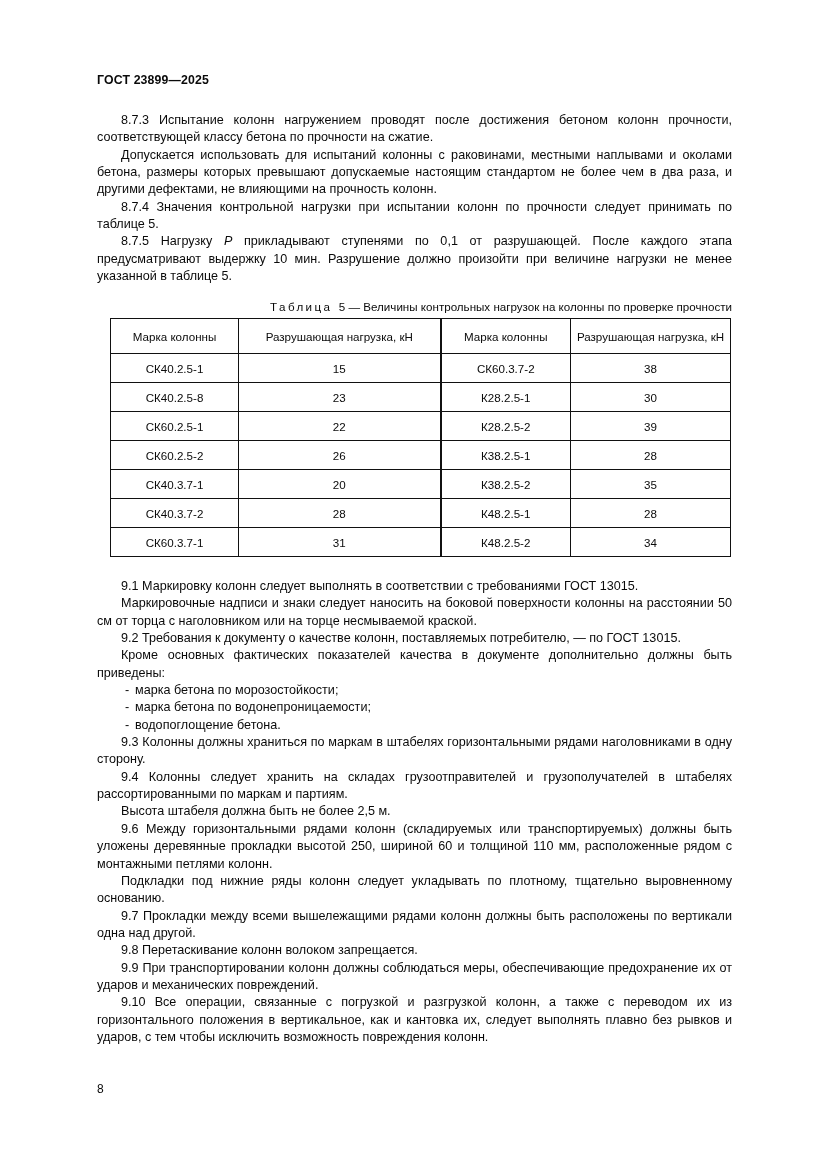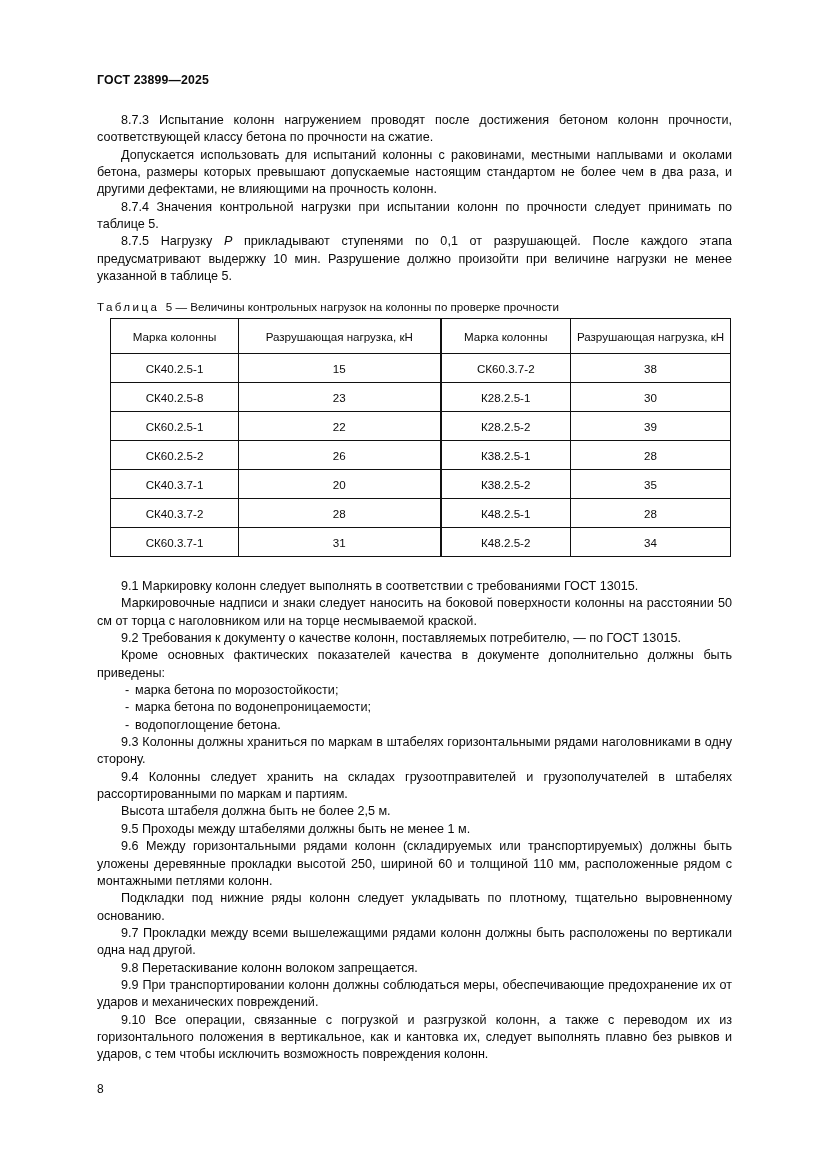--- a/index.html
+++ b/index.html
@@ -74,20 +74,21 @@
     position: absolute;
     left: 28px;
   }
 
   
   .table-caption {
     font-size: 11.6px;
     line-height: 15px;
     margin: 0;
     white-space: nowrap;
+    text-align: right;
   }
   .table-caption .tcap-word {
     letter-spacing: 2.4px;
   }
 
   
   .tbl-wrap {
     position: absolute;
     left: 110px;
     top: 318px;
@@ -248,21 +249,20 @@
       <li>марка бетона по водонепроницаемости;</li>
       <li>водопоглощение бетона.</li>
     </ul>
 
     <p class="para"><span class="num">9.3</span><span>Колонны должны храниться по маркам в штабелях горизонтальными рядами наголовниками в одну сторону.</span></p>
 
     <p class="para"><span class="num">9.4</span><span>Колонны следует хранить на складах грузоотправителей и грузополучателей в штабелях рассортированными по маркам и партиям.</span></p>
 
     <p class="para last-left"><span>Высота штабеля должна быть не более 2,5 м.</span></p>
 
-    <p class="para last-left"><span class="num">9.5</span><span>Проходы между штабелями должны быть не менее 1 м.</span></p>
 
     <p class="para"><span class="num">9.6</span><span>Между горизонтальными рядами колонн (складируемых или транспортируемых) должны быть уложены деревянные прокладки высотой 250, шириной 60 и толщиной 110 мм, расположенные рядом с монтажными петлями колонн.</span></p>
 
     <p class="para"><span>Подкладки под нижние ряды колонн следует укладывать по плотному, тщательно выровненному основанию.</span></p>
 
     <p class="para"><span class="num">9.7</span><span>Прокладки между всеми вышележащими рядами колонн должны быть расположены по вертикали одна над другой.</span></p>
 
     <p class="para last-left"><span class="num">9.8</span><span>Перетаскивание колонн волоком запрещается.</span></p>
 
     <p class="para"><span class="num">9.9</span><span>При транспортировании колонн должны соблюдаться меры, обеспечивающие предохранение их от ударов и механических повреждений.</span></p>

